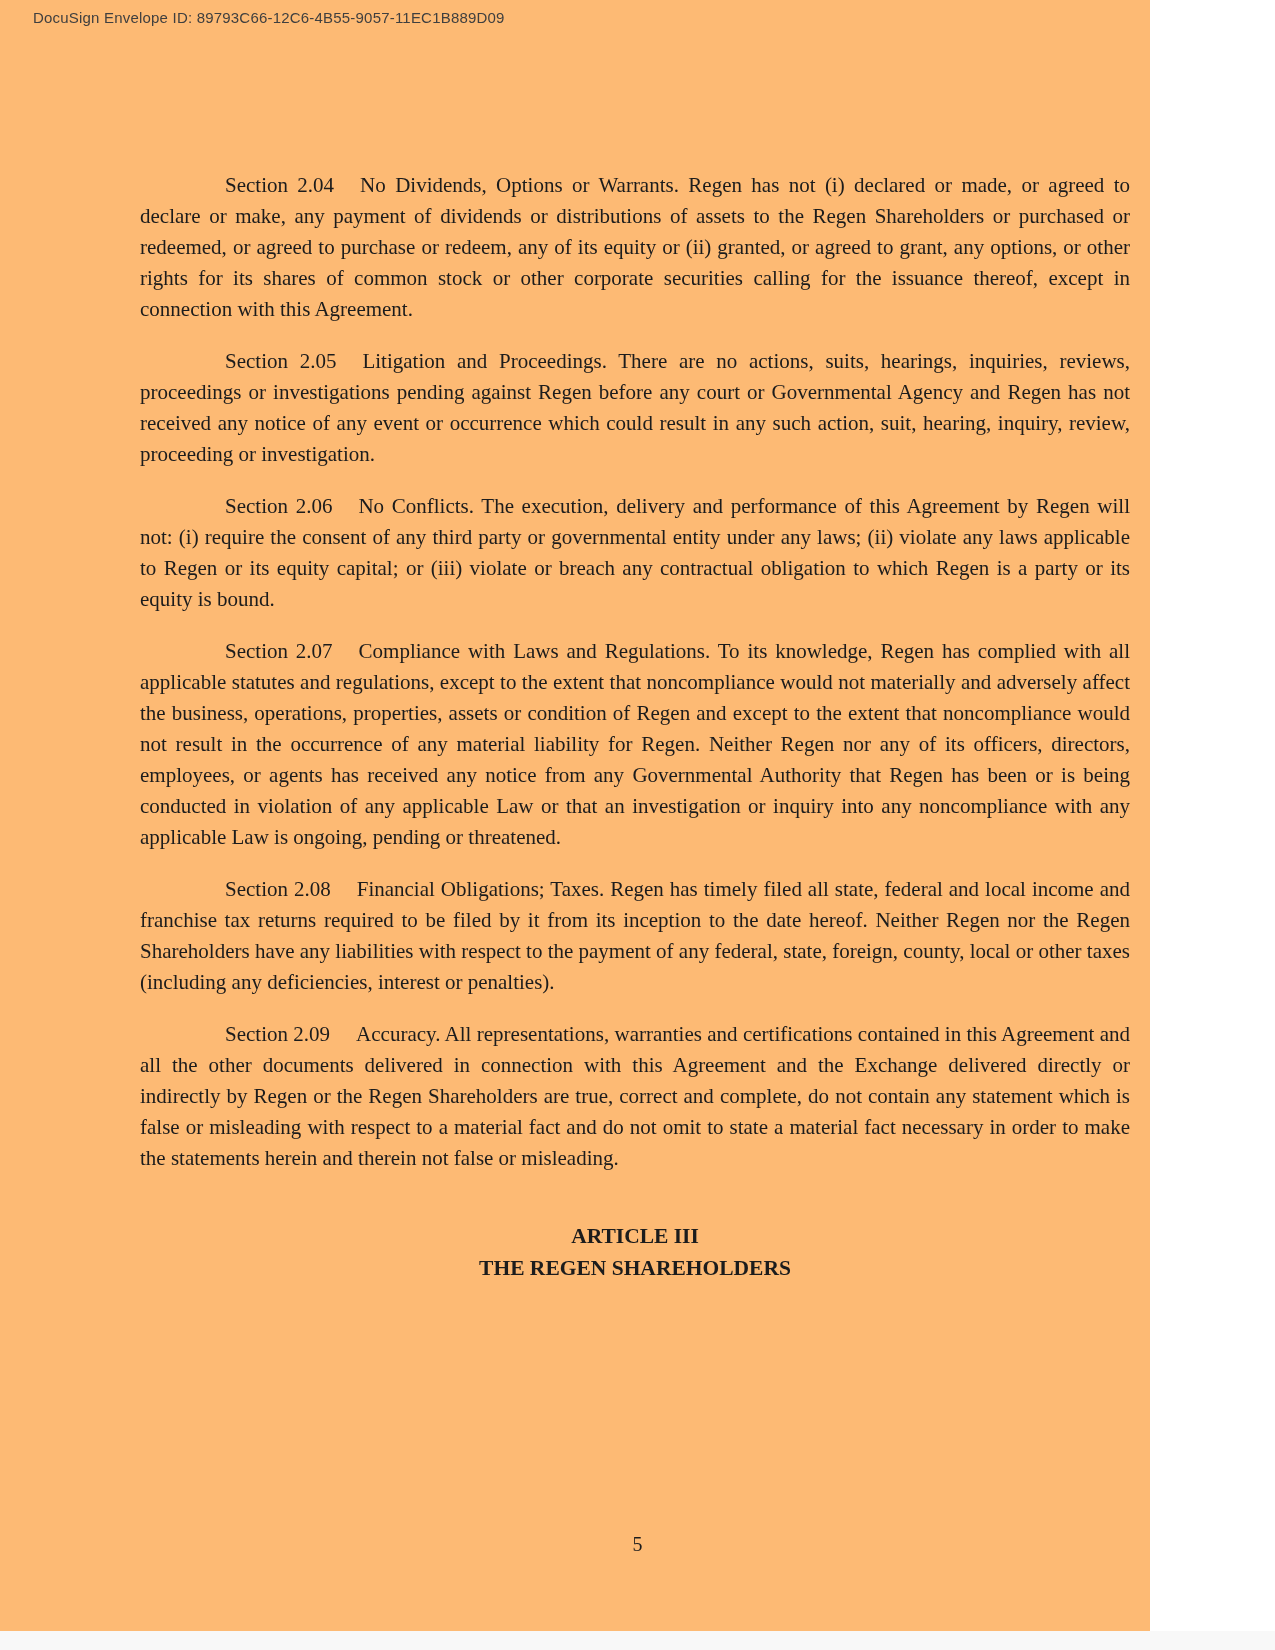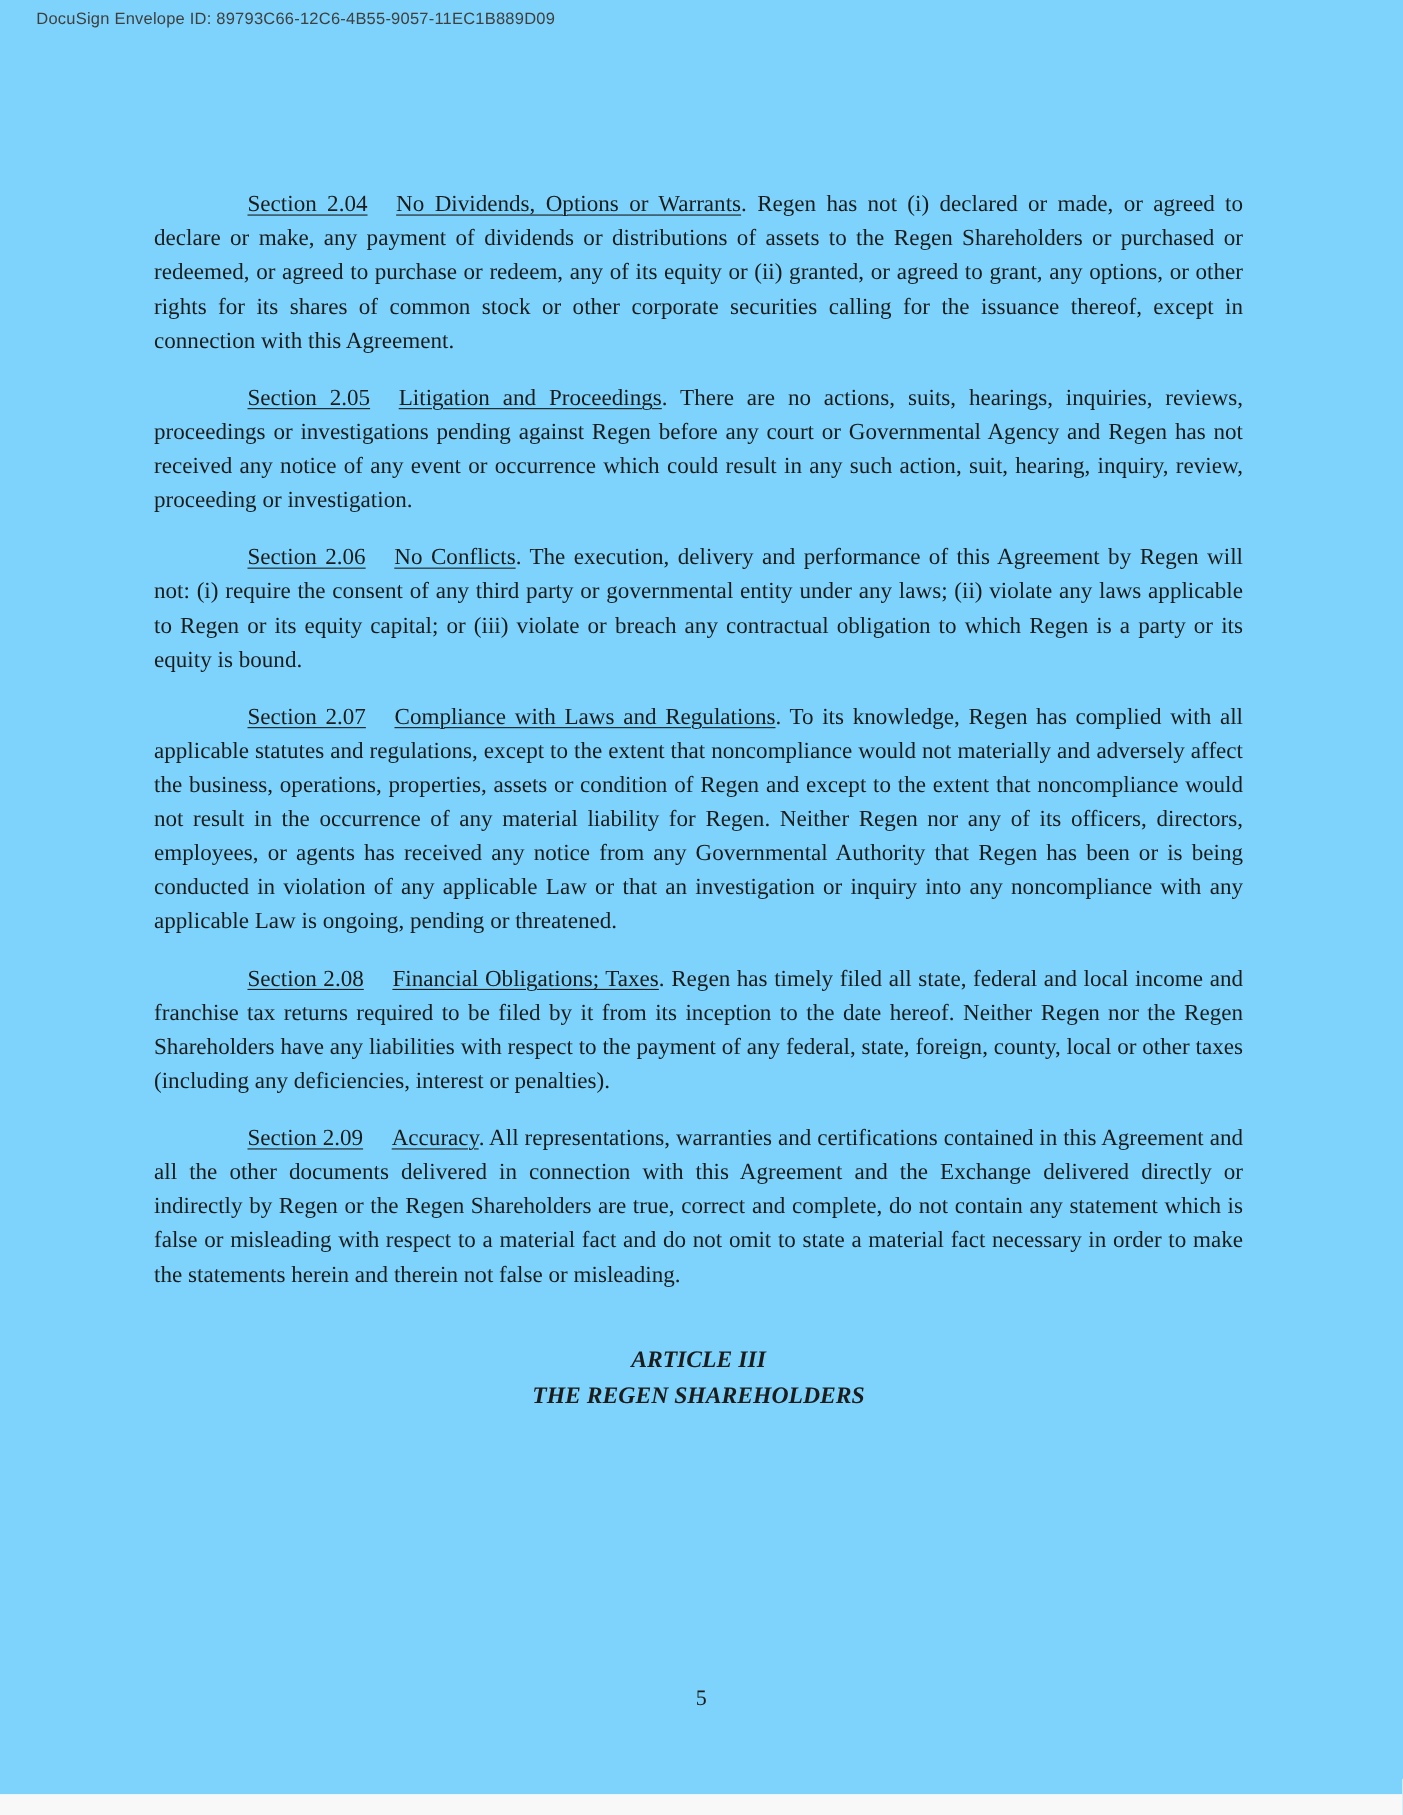--- a/index.html
+++ b/index.html
@@ -7,23 +7,23 @@
     width: 1275px;
     height: 1650px;
     background: #ffffff;
     font-family: "Liberation Serif", serif;
     position: relative;
     overflow: hidden;
   }
   .page {
     position: absolute;
     inset: 0;
-    width: 1275px;
+    width: 1150px;
     height: 1650px;
-    background: #7dd3fc;
+    background: #fdba74;
   }
   .docusign-header {
     position: absolute;
     left: 33px;
     top: 9px;
     font-family: "Liberation Sans", sans-serif;
     font-size: 15px;
     color: #3f3f3f;
     letter-spacing: 0.2px;
   }
@@ -36,37 +36,35 @@
   }
   .para {
     font-size: 21px;
     line-height: 31px;
     text-align: justify;
     text-indent: 85px;
     margin: 0 0 21px 0;
     color: #1c1c1c;
   }
   .para .u {
-    text-decoration: underline;
     text-underline-offset: 3px;
     text-decoration-thickness: 1px;
   }
   .para .tab {
     display: inline-block;
     width: 26px;
   }
   .article-heading {
     margin-top: 46px;
     margin-bottom: 18px;
     text-align: center;
     font-weight: bold;
     font-size: 21.5px;
     line-height: 32px;
     color: #1c1c1c;
-    font-style: italic;
   }
   .closing {
     margin-bottom: 0;
   }
   .page-number {
     position: absolute;
     left: 0;
     top: 1533px;
     width: 1275px;
     text-align: center;

